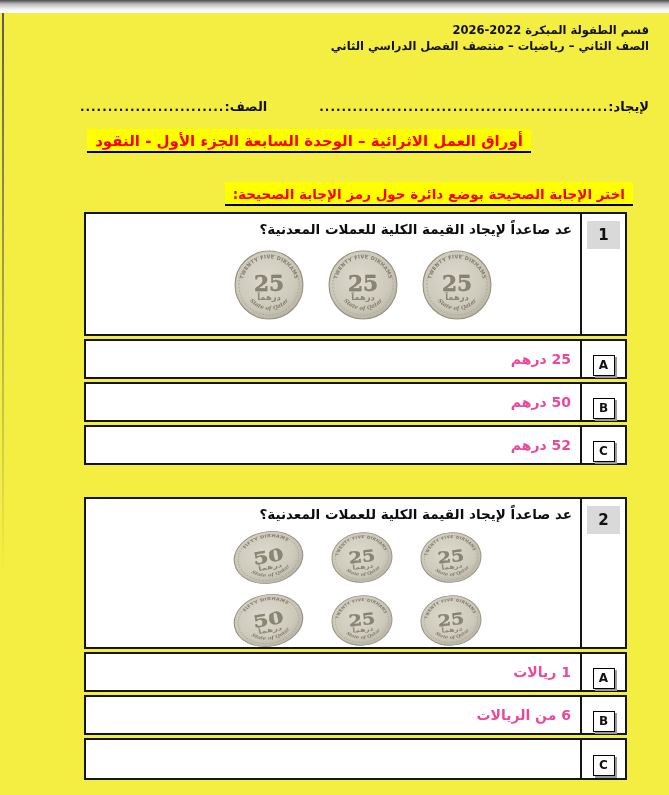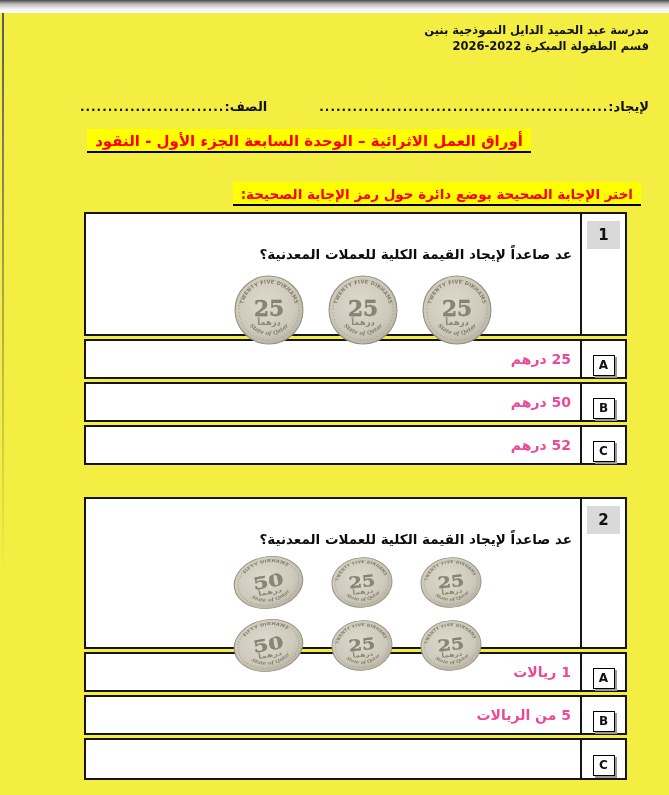--- a/index.html
+++ b/index.html
@@ -17,33 +17,33 @@
 
   .name-row{position:absolute;top:86px;right:20px;direction:rtl;display:flex;
             align-items:baseline;font-size:13px;font-weight:bold;color:#111;}
   .dots{font-size:12px;letter-spacing:1px;font-weight:bold;}
   .name-row .spacer{width:52px;}
 
   .title-wrap{position:absolute;top:116px;left:0;width:618px;text-align:center;}
   .hl{background:#ffff00;display:inline-block;padding:2px 8px 1px 8px;border-bottom:2px solid #000;}
   .title-text{color:#fe0000;font-weight:bold;font-size:15px;direction:rtl;}
 
-  .instruction-wrap{position:absolute;top:169px;right:28px;direction:rtl;}
+  .instruction-wrap{position:absolute;top:169px;right:36px;direction:rtl;}
   .instruction-text{color:#fe0000;font-weight:bold;font-size:13.5px;direction:rtl;}
 
   .q{position:absolute;left:84px;width:543px;display:flex;flex-direction:column;gap:3px;}
   .q1{top:199px;} .q2{top:484px;}
   .row{background:#ffffff;border:2px solid #151515;display:flex;flex-direction:row-reverse;
        box-sizing:border-box;}
   .row-main{height:124px;} .q2 .row-main{height:152px;}
   .row-opt{height:40px;} .q2 .row-opt:last-child{height:42px;}
 
   .side-cell{width:45px;flex:0 0 45px;border-left:2px solid #151515;box-sizing:border-box;
              display:flex;align-items:flex-start;justify-content:center;}
-  .main-cell{flex:1;box-sizing:border-box;padding:7px 8px 0 8px;margin-top:25px;}
+  .main-cell{flex:1;box-sizing:border-box;padding:7px 8px 0 8px;}
 
   .qnum-box{width:33px;height:28px;background:#d9d9d9;margin-top:7px;display:flex;
             align-items:center;justify-content:center;font-size:15px;font-weight:bold;color:#111;}
 
   .qtext{direction:rtl;text-align:right;font-weight:bold;font-size:13.5px;color:#0d0d0d;}
 
   .coins{display:flex;flex-direction:column;align-items:center;gap:9px;margin-top:13px;
          transform:translateX(30px);}
   .q2 .coins{margin-top:9px;gap:10px;transform:translateX(24px);}
   .coin-row{display:flex;align-items:center;gap:24px;}
@@ -76,22 +76,22 @@
       <defs>
         <radialGradient id="coinGrad" cx="45%" cy="40%" r="68%">
           <stop offset="0%" stop-color="#ddd9cd"></stop>
           <stop offset="65%" stop-color="#cdc9bb"></stop>
           <stop offset="100%" stop-color="#b1ac9d"></stop>
         </radialGradient>
       </defs>
     </svg>
 
     <div class="header-block">
-      <div>مدرسة عبد الحميد الدايل النموذجية بنين</div>
       <div>قسم الطفولة المبكرة 2022-2026</div>
+      <div>الصف الثاني – رياضيات – منتصف الفصل الدراسي الثاني</div>
     </div>
 
     <div class="name-row">
       <span>لإيجاد:</span>
       <span class="dots">....................................................</span>
       <span class="spacer"></span>
       <span>الصف:</span>
       <span class="dots">..........................</span>
     </div>
 
@@ -271,21 +271,21 @@
         </div>
         <div class="opt-cell">
           <span class="opt-text">1 ريالات</span>
         </div>
       </div>
       <div class="row row-opt">
         <div class="side-cell opt-side">
           <div class="letter-box">B</div>
         </div>
         <div class="opt-cell">
-          <span class="opt-text">5 من‎ الريالات</span>
+          <span class="opt-text">6 من‎ الريالات</span>
         </div>
       </div>
       <div class="row row-opt">
         <div class="side-cell opt-side">
           <div class="letter-box">C</div>
         </div>
       </div>
     </div>
   </div>
 </div>

